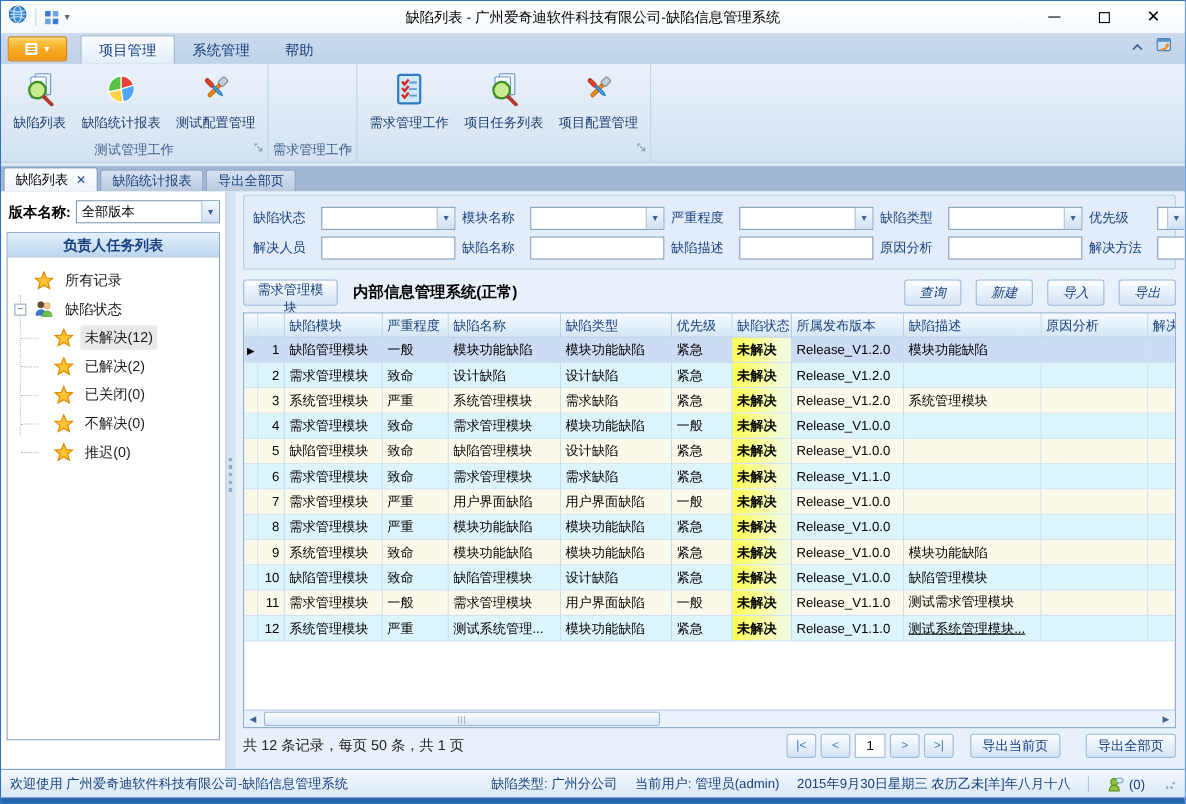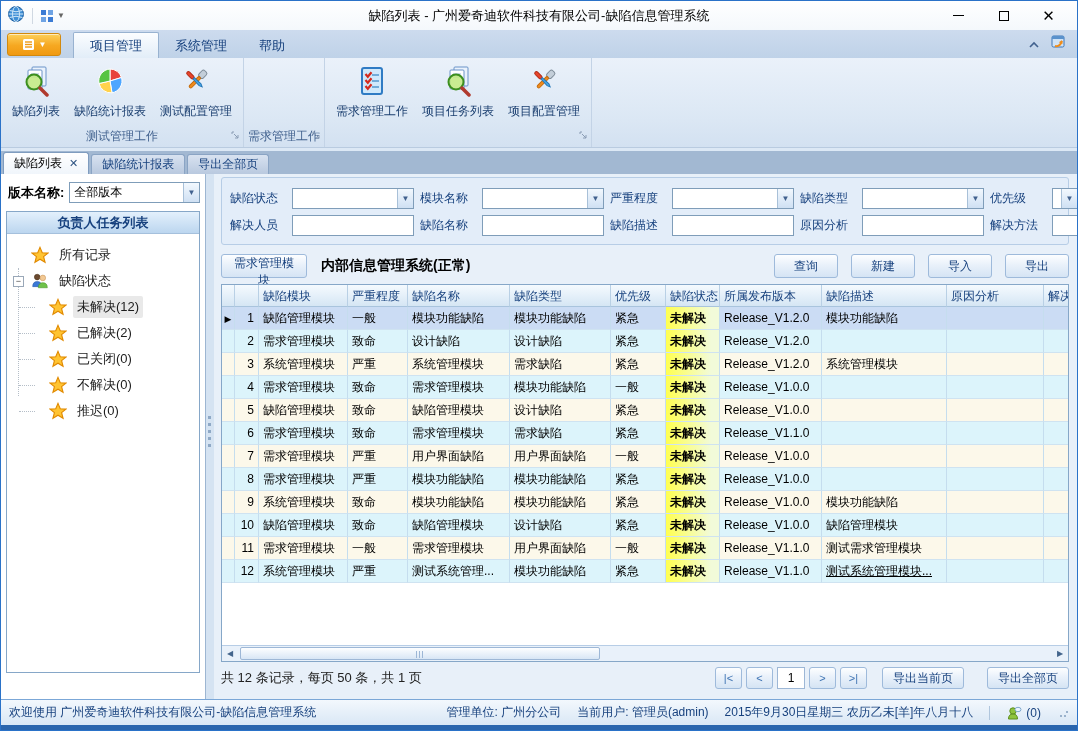--- a/index.html
+++ b/index.html
@@ -75,21 +75,21 @@
   .fselect.wide { width:auto; flex:1; }
   .ftext { width:122px; height:21px; border:1px solid #7f9db9; background:#fff; font-size:12px; padding:0 4px; flex:none; font-family:inherit; }
   .ftext.wide { width:auto; flex:1; }
 
   
   .action-bar { display:flex; align-items:center; margin-top:8px; height:26px; flex:none; }
   .btn { height:24px; border:1px solid #9ebadb; border-radius:3px; background:linear-gradient(#fdfeff,#e9f1fa 45%,#d5e4f4); color:#17417e; font-size:12px; font-family:inherit; padding:0 10px; cursor:default; }
   .modify-btn { width:86px; }
   .system-label { font-size:14px; font-weight:bold; color:#000; margin-left:14px; }
   .abtns { margin-left:auto; display:flex; gap:13px; }
-  .abtn { width:64px; }
+  .abtn { width:52px;font-style:italic; }
 
   
   .grid-panel { margin-top:5px; border:1px solid #86a7c8; background:#fff; height:378px; flex:none; display:flex; flex-direction:column; overflow:hidden; }
   .grid-scroll { flex:1; overflow:hidden; }
   .grow { display:flex; height:23px; }
   .grow.header { height:22px; }
   .gcell { flex:none; font-size:12px; line-height:22px; padding:0 4px; white-space:nowrap; overflow:hidden; border-right:1px solid #c5ddee; border-bottom:1px solid #cfe3f1; color:#000; }
   .grow.header .gcell { background:linear-gradient(#f5fafe,#e7f1fa 45%,#d5e6f4); border-right:1px solid #b9d0e5; border-bottom:1px solid #a9c4dd; color:#17417e; }
   .gcell.sel { padding:0; text-align:center; }
   .gcell.num { text-align:right; }
@@ -587,21 +587,21 @@
               <div class="grow r-cream">
                 <div class="gcell sel" style="width: 13px;"></div>
                 <div class="gcell num" style="width: 24px;">11</div>
                 <div class="gcell" style="width: 89px;">需求管理模块</div>
                 <div class="gcell" style="width: 60px;">一般</div>
                 <div class="gcell" style="width: 102px;">需求管理模块</div>
                 <div class="gcell" style="width: 101px;">用户界面缺陷</div>
                 <div class="gcell" style="width: 55px;">一般</div>
                 <div class="gcell status" style="width: 54px;">未解决</div>
                 <div class="gcell" style="width: 102px;">Release_V1.1.0</div>
-                <div class="gcell" style="width: 125px;">测试需求管理模块</div>
+                <div class="gcell" style="width: 125px; font-family: Liberation Mono, monospace;">测试需求管理模块</div>
                 <div class="gcell" style="width: 97px;"></div>
                 <div class="gcell" style="width: 40px;"></div>
               </div>
               <div class="grow r-cyan">
                 <div class="gcell sel" style="width: 13px;"></div>
                 <div class="gcell num" style="width: 24px;">12</div>
                 <div class="gcell" style="width: 89px;">系统管理模块</div>
                 <div class="gcell" style="width: 60px;">严重</div>
                 <div class="gcell" style="width: 102px;">测试系统管理...</div>
                 <div class="gcell" style="width: 101px;">模块功能缺陷</div>
@@ -634,21 +634,21 @@
           </span>
         <button class="btn pexp">导出当前页</button>
         <button class="btn pexp" style="margin-left:18px;">导出全部页</button>
       </div>
 
     </div>
   </div>
 
   <div class="statusbar">
     <span class="sb-welcome">欢迎使用 广州爱奇迪软件科技有限公司-缺陷信息管理系统</span>
-    <span class="sb-item">管理单位: 广州分公司</span>
+    <span class="sb-item">缺陷类型: 广州分公司</span>
     <span class="sb-item">当前用户: 管理员(admin)</span>
     <span class="sb-item">2015年9月30日星期三 农历乙未[羊]年八月十八</span>
     <span class="sb-sep"></span>
     <span class="sb-msg">
       <svg width="16" height="16" viewBox="0 0 16 16">
           <circle cx="7" cy="6" r="3.2" fill="#8fc43f" stroke="#5d8f1e"></circle>
           <path d="M2.5 14 q0 -5 4.5 -5 q4.5 0 4.5 5 z" fill="#8fc43f" stroke="#5d8f1e"></path>
           <ellipse cx="12" cy="4.5" rx="3" ry="2.2" fill="#eaf4fd" stroke="#7fa8cc"></ellipse>
         </svg>
       <span>(0)</span>

